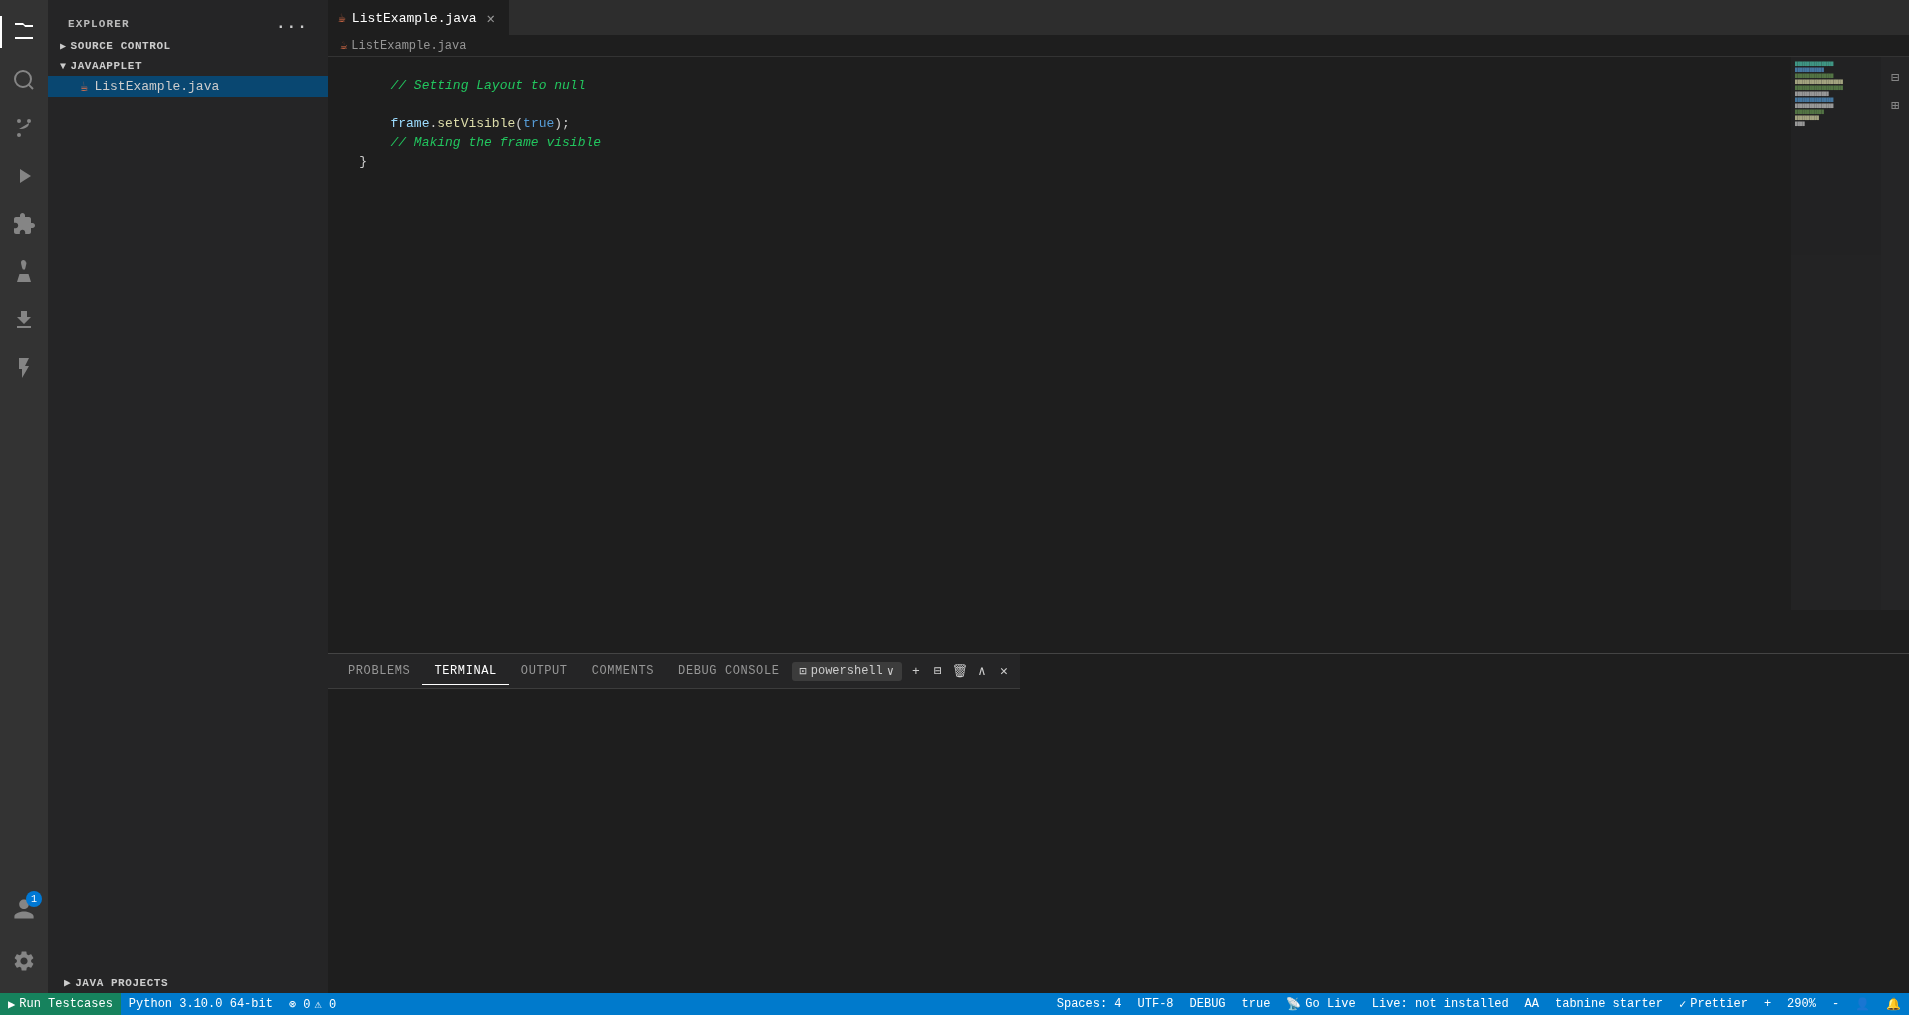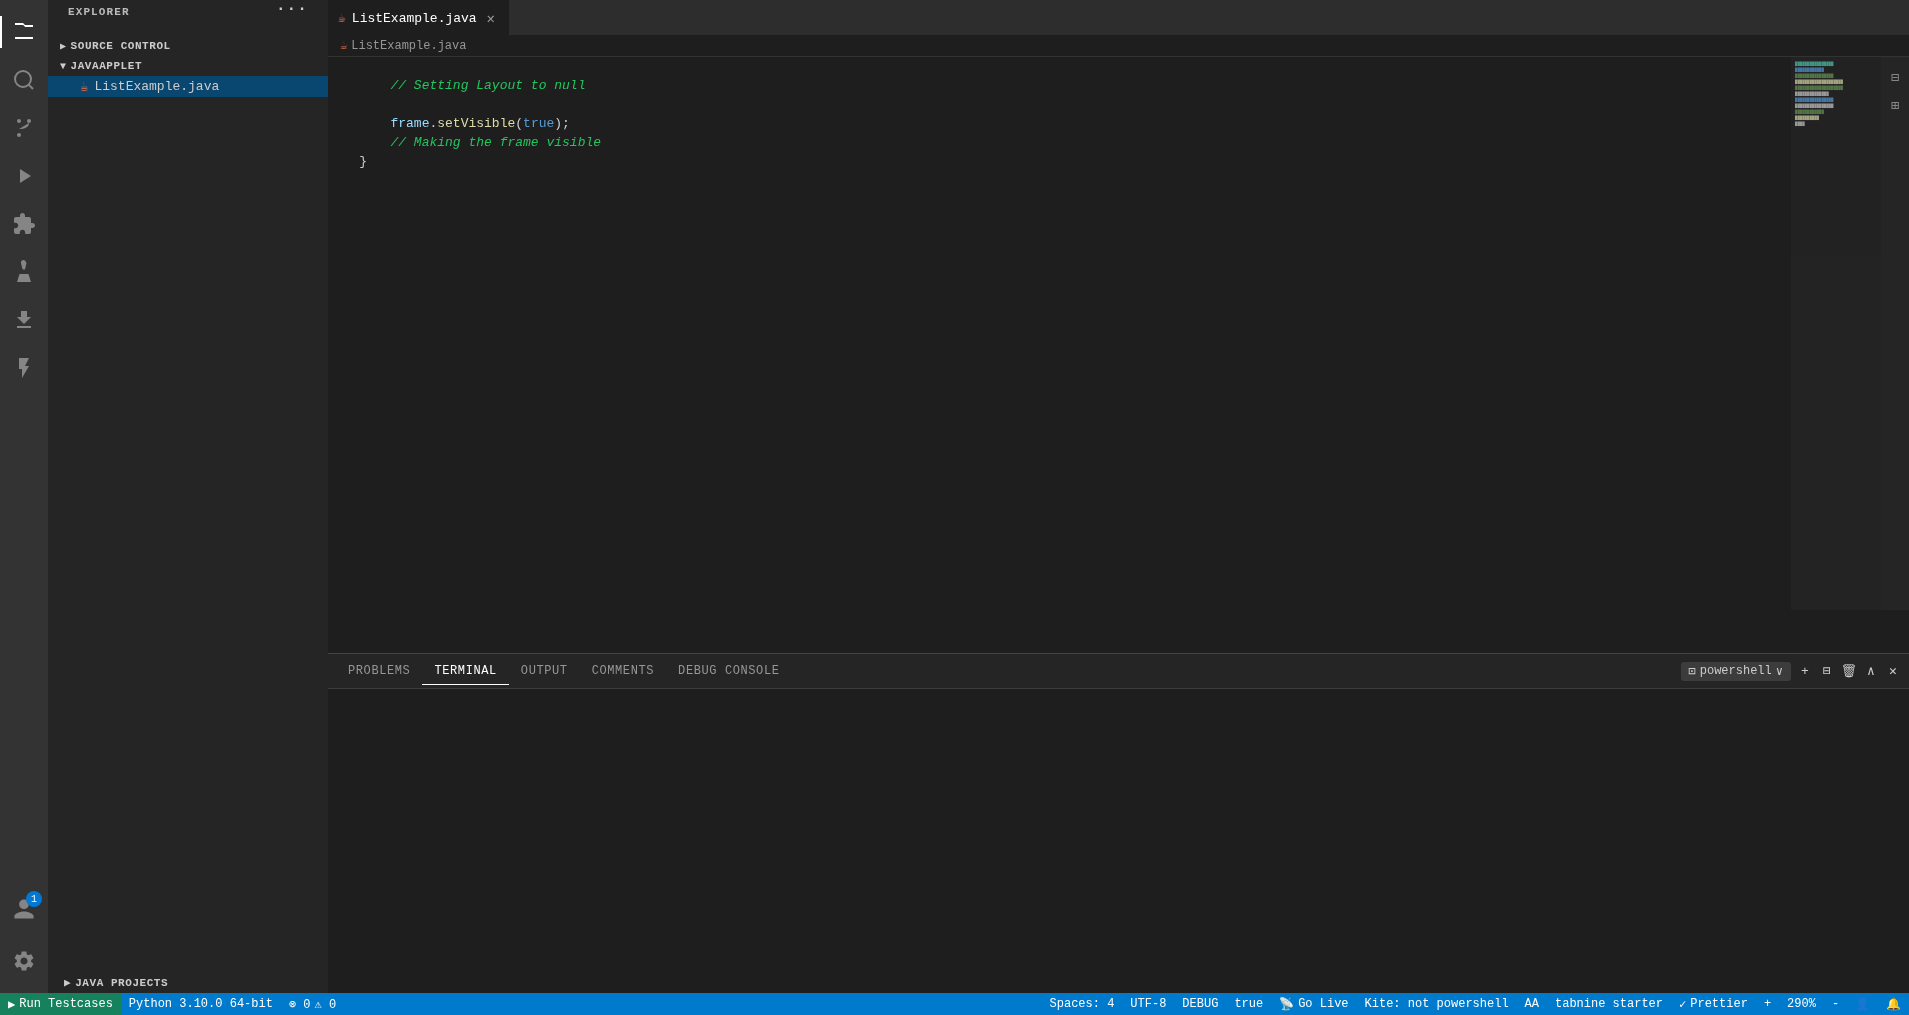--- a/index.html
+++ b/index.html
@@ -93,21 +93,21 @@
       overflow: hidden;
     }
 
     .sidebar-header {
       padding: 18px 20px;
       font-size: 11px;
       font-weight: 700;
       letter-spacing: 0.1em;
       color: #bbbbbb;
       display: flex;
-      align-items: flex-end;
+      align-items: flex-start;
       justify-content: space-between;
       height: 35px;
     }
 
     .sidebar-header .dots {
       cursor: pointer;
       color: #cccccc;
       font-size: 16px;
     }
 
@@ -274,21 +274,21 @@
       height: 100%;
       background: #252526;
       opacity: 0.7;
     }
 
     
     .terminal-panel {
       height: 340px;
       background: #1e1e1e;
       display: flex;
-      flex-direction: column;
+      flex-direction: row;
       flex-shrink: 0;
       border-top: 1px solid #444;
       margin-top: 43px;
     }
 
     .panel-tabs {
       height: 35px;
       background: #252526;
       display: flex;
       align-items: center;
@@ -631,21 +631,21 @@
       <span>DEBUG</span>
     </div>
     <div class="status-item">
       <span>true</span>
     </div>
     <div class="status-item">
       <span>📡</span>
       <span>Go Live</span>
     </div>
     <div class="status-item">
-      <span>Kite: not powershell</span>
+      <span>Live: not installed</span>
     </div>
     <div class="status-item">
       <span>AA</span>
     </div>
     <div class="status-item">
       <span>tabnine starter</span>
     </div>
     <div class="status-item">
       <span>✓</span>
       <span>Prettier</span>

